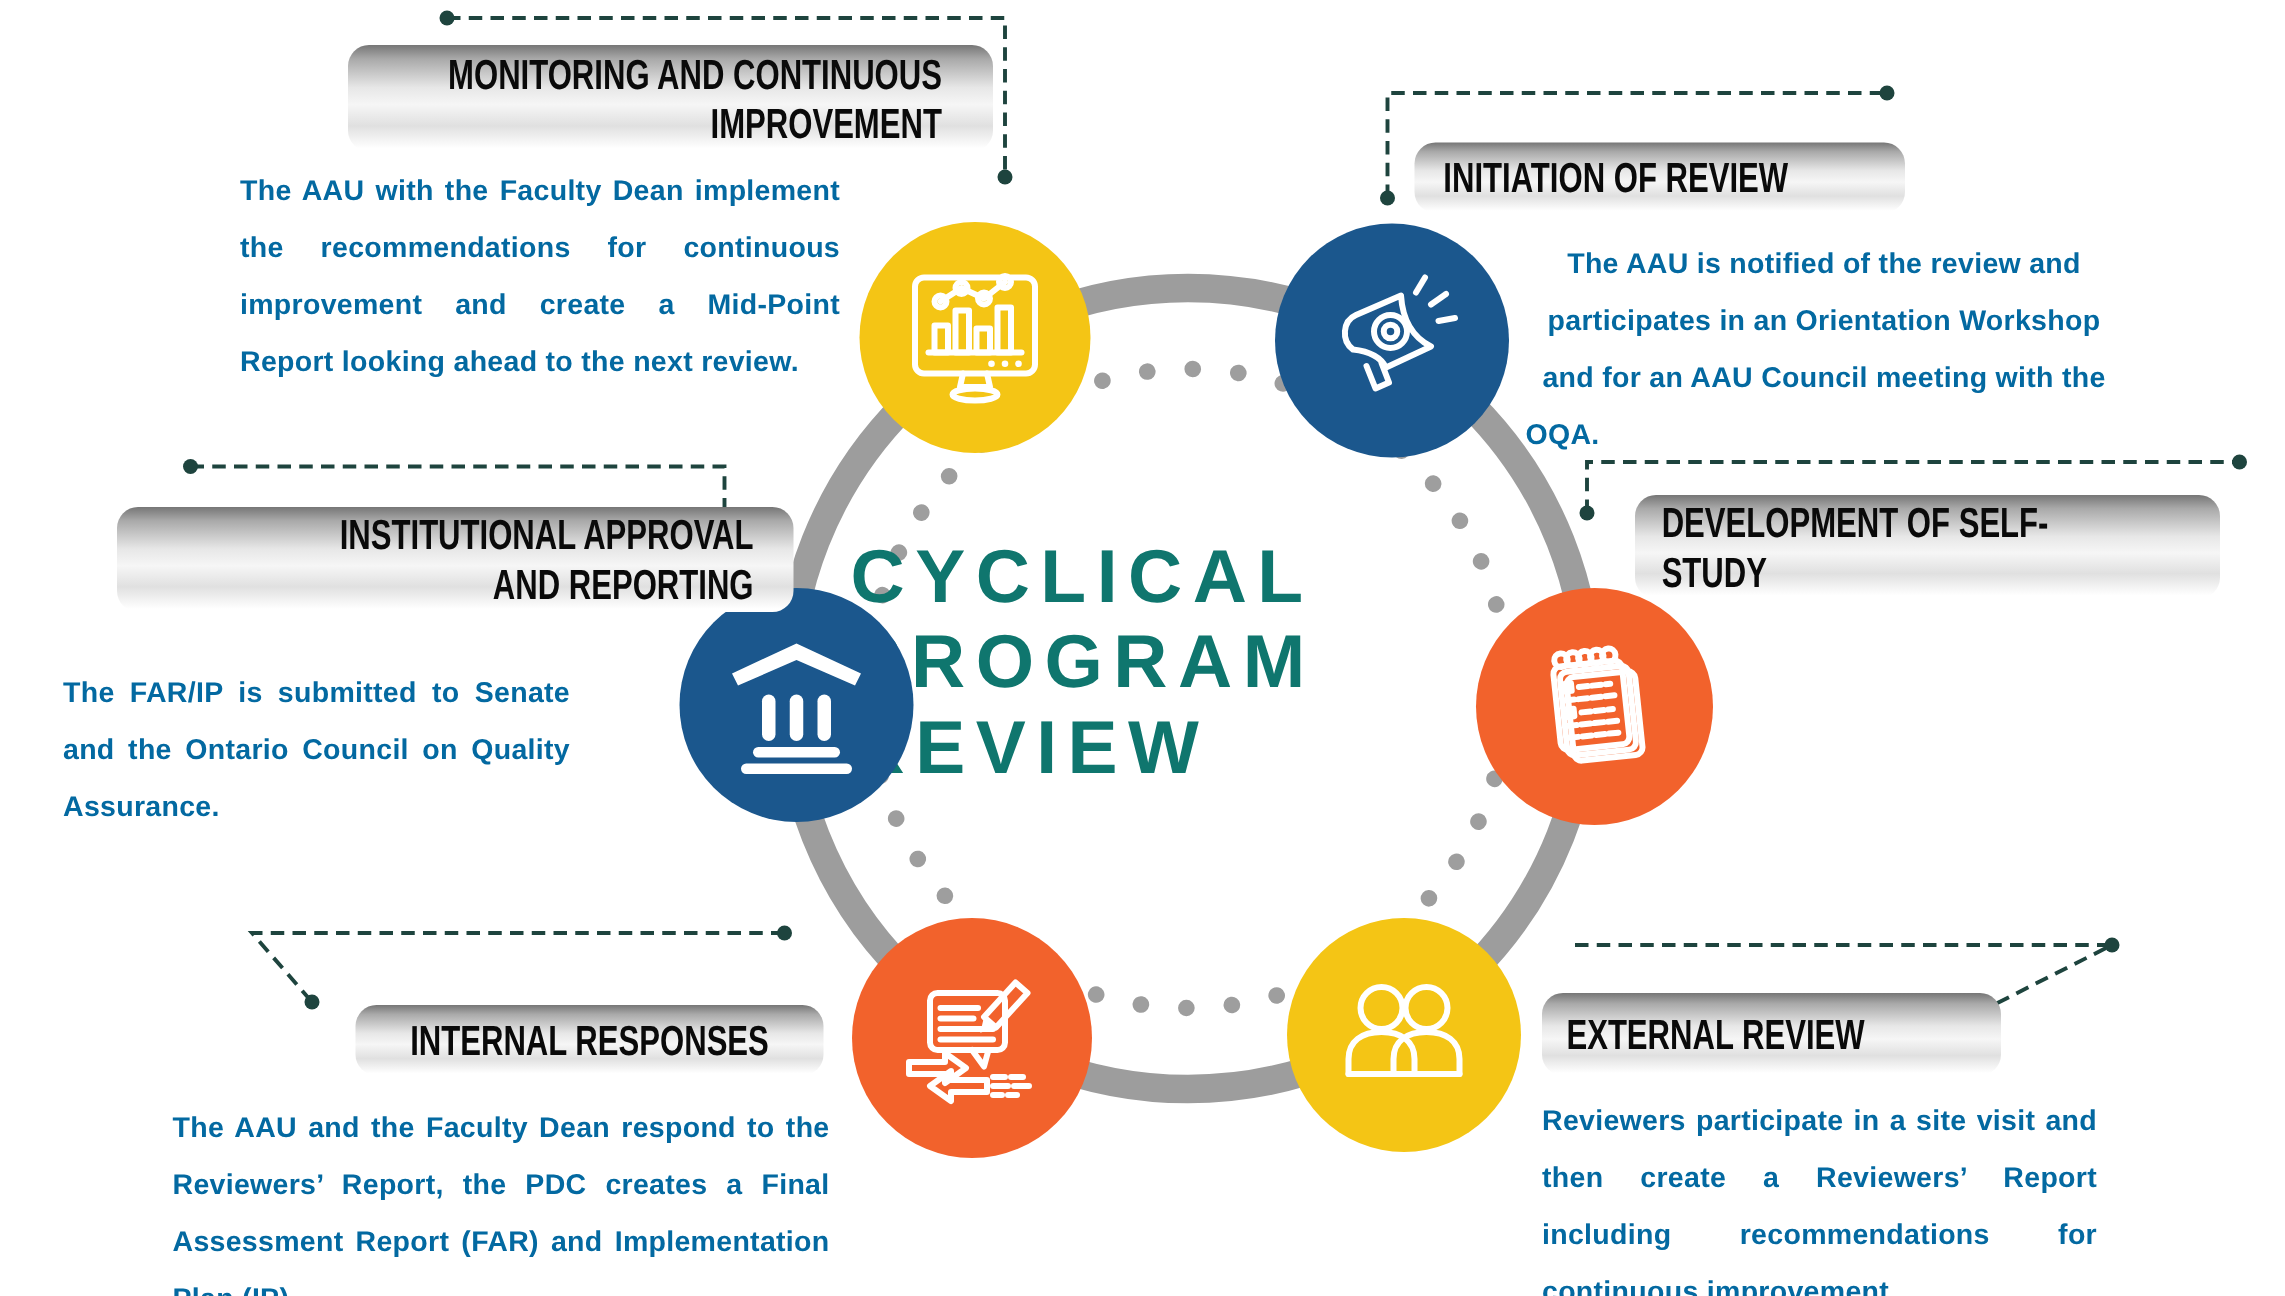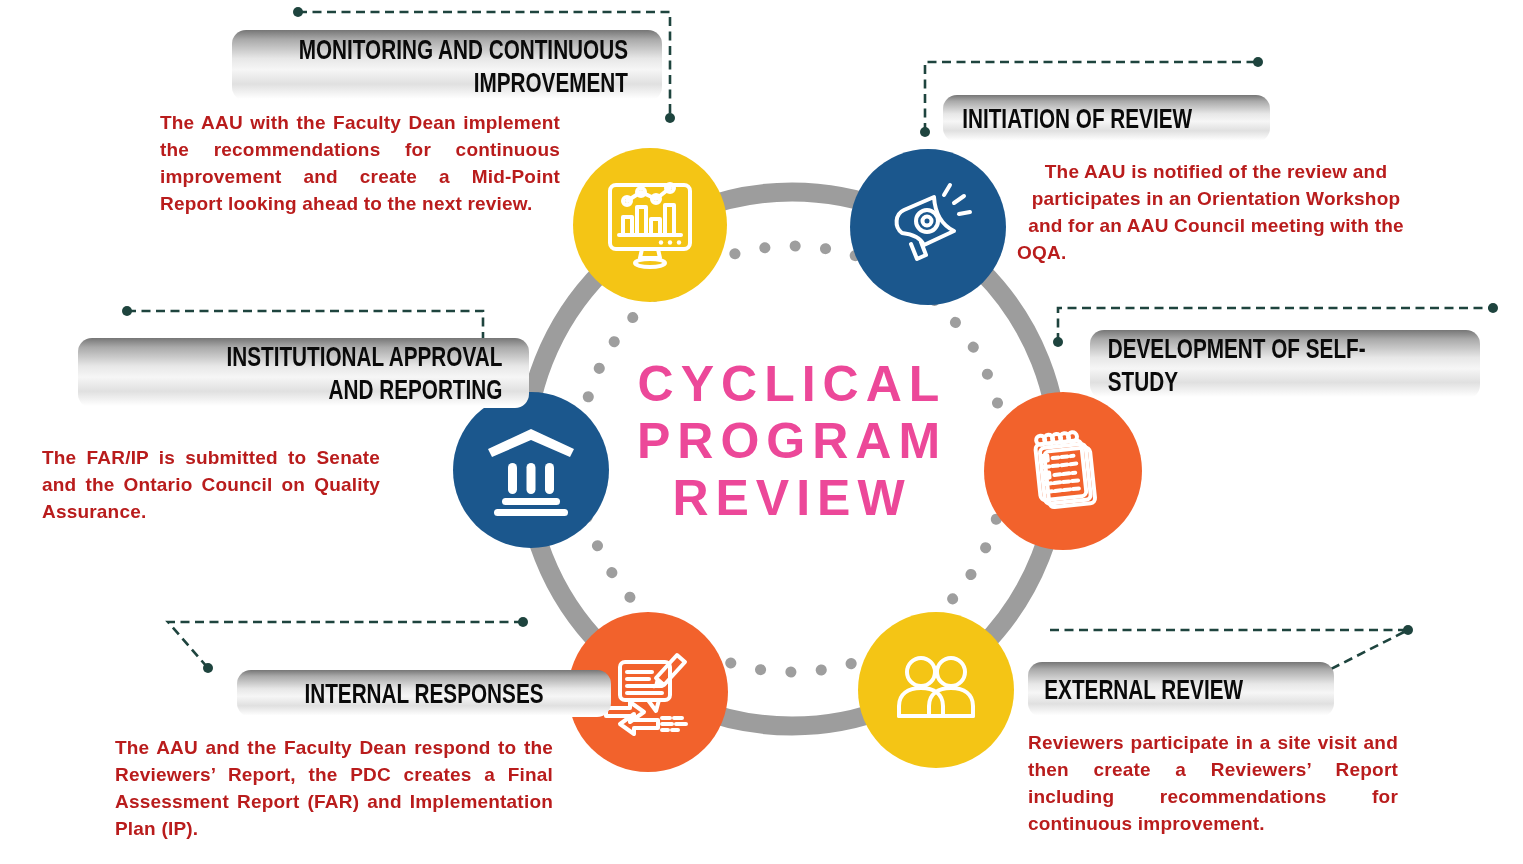--- a/index.html
+++ b/index.html
@@ -28,37 +28,37 @@
   .ttl{align-items:flex-start;transform:scaleX(0.74);transform-origin:0 50%;}
   .ttc{align-items:center;transform:scaleX(0.74);transform-origin:50% 50%;}
   #tb-mon {left:232px;top:30px; width:430px;height:71px;}
   #tb-mon  .tt{padding-right:46px;}
   #tb-init{left:943px;top:95px; width:327px;height:47px;text-decoration:underline;}
   #tb-init .tt{padding-left:26px;}
   #tb-dev {left:1090px;top:330px;width:352px;height:69px;padding-left:38px;}
   #tb-dev  .tt{padding-left:24px;}
   #tb-ext {left:1028px;top:662px;width:306px;height:55px;}
   #tb-ext  .tt{padding-left:22px;}
-  #tb-int {left:237px;top:670px;width:374px;height:47px;}
+  #tb-int {left:237px;top:670px;width:312px;height:47px;}
   #tb-inst{left:78px;top:338px; width:451px;height:70px;}
   #tb-inst .tt{padding-right:36px;}
 
   
-  .body{position:absolute;z-index:4;margin:0;font-size:19px;line-height:27px;font-weight:600;
-        color:#b91c1c;letter-spacing:0.2px;text-align:justify;text-align-last:left;}
+  .body{position:absolute;z-index:4;margin:0;font-size:19px;line-height:38px;font-weight:600;
+        color:#0369a1;letter-spacing:0.2px;text-align:justify;text-align-last:left;}
   #bd-mon {left:160px; top:109px;width:400px;}
   #bd-init{left:1017px;top:158px;width:398px;text-align:center;}
   #bd-dev {left:1148px;top:423px;width:376px;}
   #bd-ext {left:1028px;top:729px;width:370px;}
   #bd-int {left:115px; top:734px;width:438px;}
   #bd-inst{left:42px;  top:444px;width:338px;}
 
   
-  .center-title{position:absolute;left:567px;top:356px;width:450px;z-index:2;text-align:center;
-                font-weight:bold;font-size:50px;line-height:57px;letter-spacing:7px;color:#ec4899;}
+  .center-title{position:absolute;left:567px;top:356px;width:450px;z-index:2;text-align:left;
+                font-weight:bold;font-size:50px;line-height:57px;letter-spacing:7px;color:#0f766e;}
 </style>
 </head>
 <body>
 
 <div class="canvas">
 
   <svg class="bg" width="1523" height="864" viewBox="0 0 1523 864">
     <circle cx="792" cy="459" r="267" fill="none" stroke="#9D9D9D" stroke-width="19"></circle>
     <circle cx="792" cy="459" r="213" fill="none" stroke="#9E9E9E" stroke-width="11" stroke-dasharray="0.1 30.4" stroke-linecap="round"></circle>
     <g stroke="#1E443E" stroke-width="2.6" stroke-dasharray="9 5.5" fill="none">

